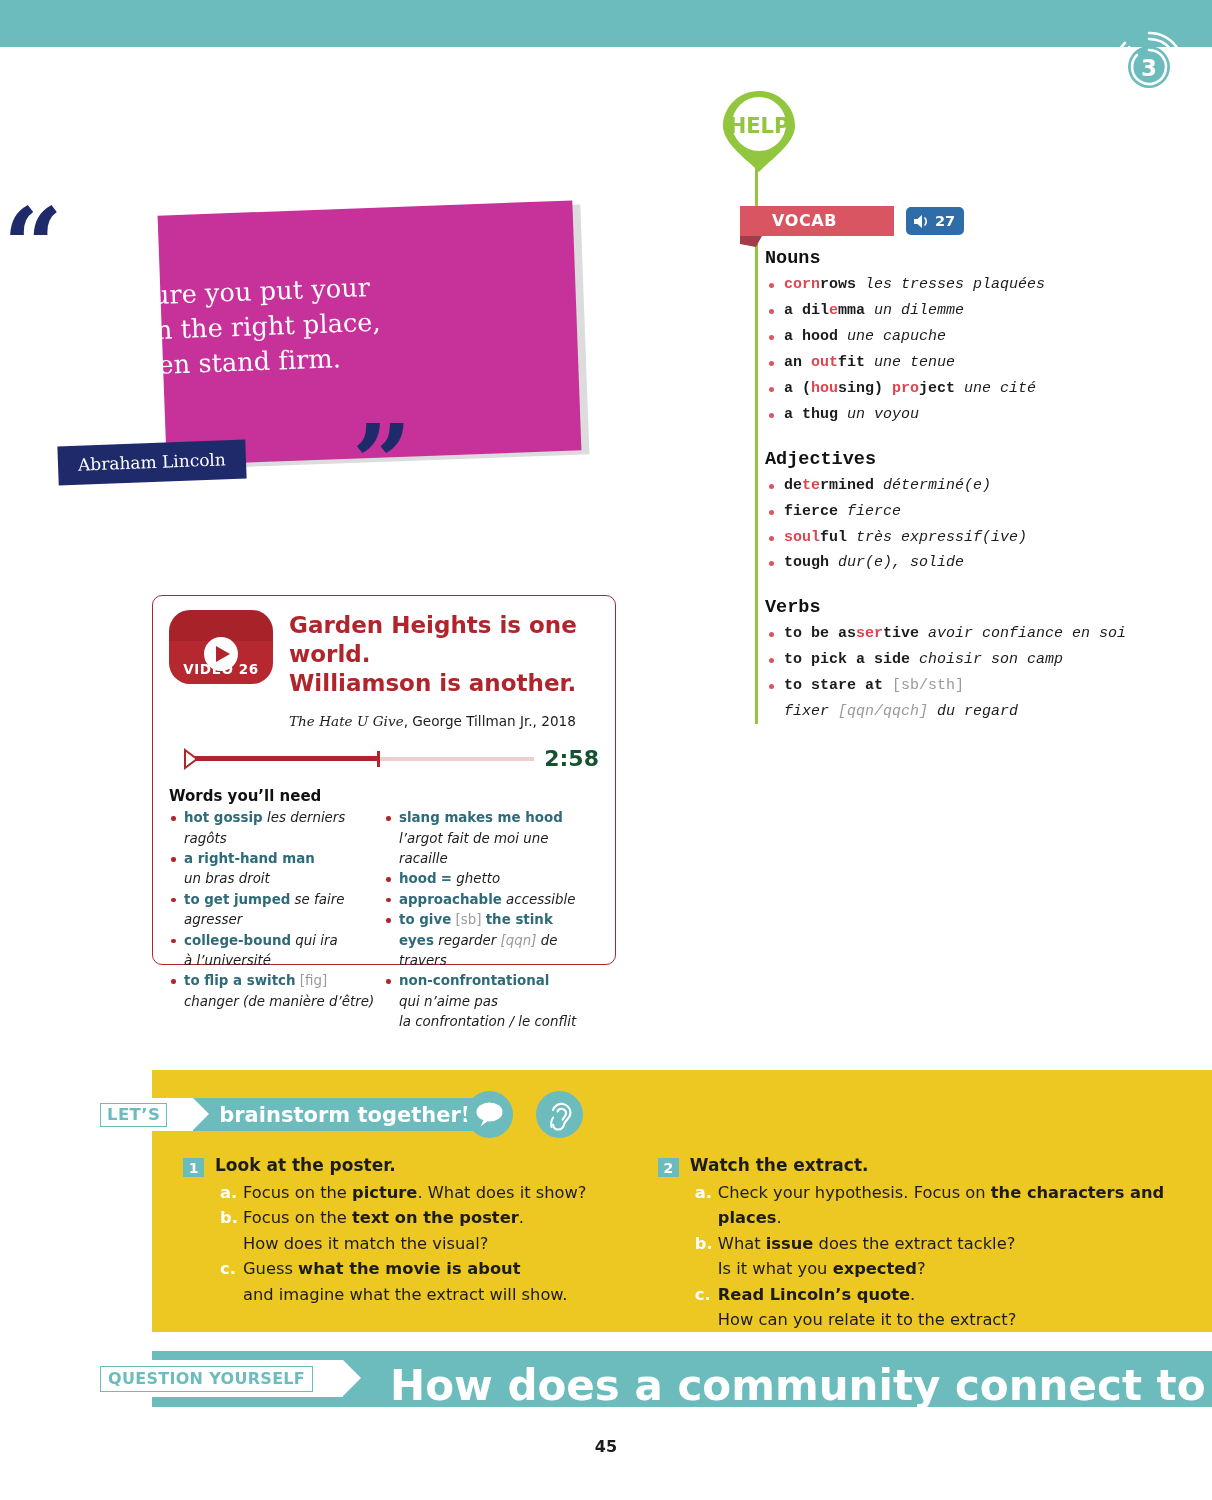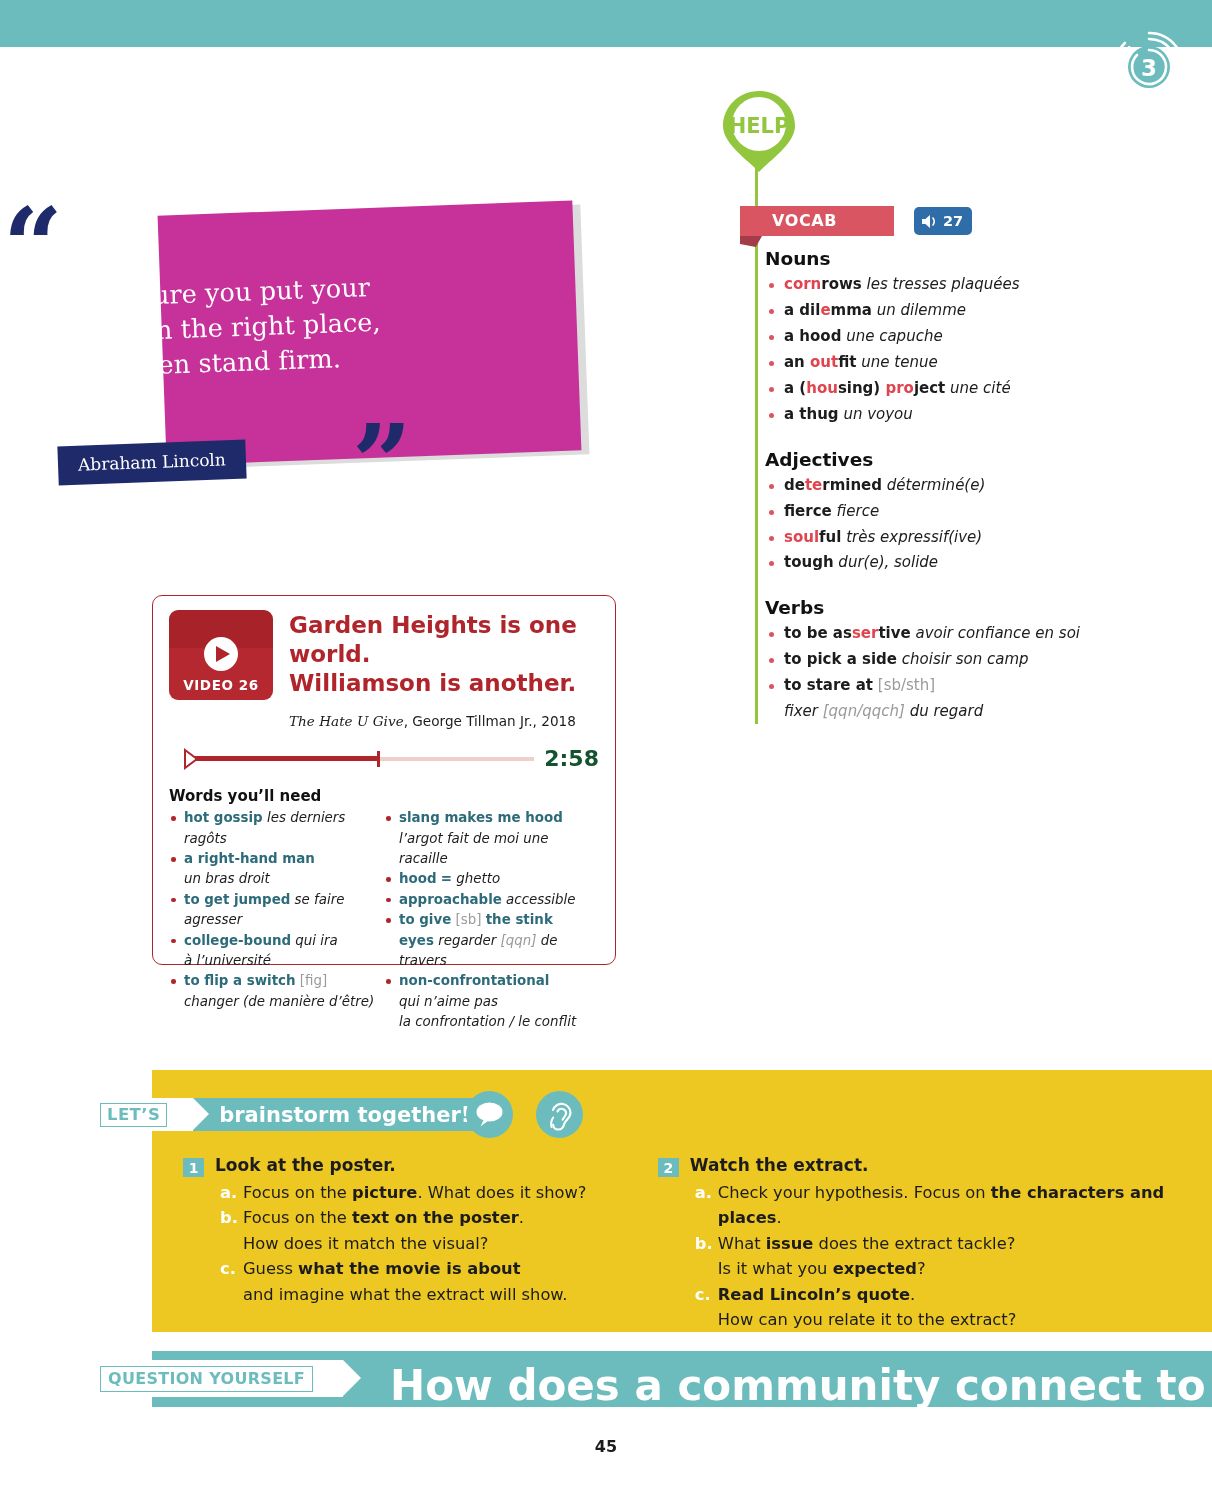--- a/index.html
+++ b/index.html
@@ -57,21 +57,21 @@
   }
 
   
   .video-card {
     position: absolute; left: 152px; top: 595px; width: 464px; height: 370px;
     border: 1.6px solid #b0252b; border-radius: 10px; background: #ffffff;
     padding: 14px 16px 10px 16px;
   }
   .video-head { display: flex; gap: 16px; }
   .video-thumb {
-    width: 104px; height: 90px; background: #b0252b; border-radius: 9px;
+    width: 104px; height: 74px; background: #b0252b; border-radius: 21px;
     position: relative; flex: 0 0 auto;
     background-image: linear-gradient(to bottom, #a8222a 0%, #a8222a 42%, #b5282f 42%, #b5282f 100%);
   }
   .video-thumb .play-circle {
     position: absolute; left: 50%; top: 27px; transform: translateX(-50%);
     width: 34px; height: 34px; border-radius: 50%; background: #ffffff;
   }
   .video-thumb .play-circle::after {
     content: ""; position: absolute; left: 12px; top: 9px;
     border-left: 14px solid #b0252b;
@@ -135,25 +135,25 @@
     position: absolute; left: 32px; top: 5px;
   }
   .ribbon-tail {
     position: absolute; left: 740px; top: 236px; width: 22px; height: 11px;
     background: #a33c48;
     clip-path: polygon(0 0, 100% 0, 72% 100%, 0 72%);
   }
   .audio-badge {
     position: absolute; left: 906px; top: 207px;
     background: #2e6da8; border-radius: 5px; height: 28px;
-    display: flex; align-items: center; gap: 5px; padding: 0 9px 0 7px; margin-left: 8px;
+    display: flex; align-items: center; gap: 5px; padding: 0 9px 0 7px;
   }
   .audio-badge .num { color: #ffffff; font-size: 14.5px; font-weight: bold; }
 
-  .vocab-body { position: absolute; left: 765px; top: 248px; width: 400px; }
+  .vocab-body { position: absolute; left: 765px; top: 248px; width: 400px; font-family: Liberation Mono, monospace; }
   .vocab-h {
     font-size: 18.5px; font-weight: bold; color: #111; margin-bottom: 3px;
   }
   .vocab-h.sp { margin-top: 21px; }
   .vl { list-style: none; }
   .vl li {
     position: relative; padding-left: 19px; font-size: 15px;
     line-height: 1.73; color: #1c1c1c;
   }
   .vl li::before {

